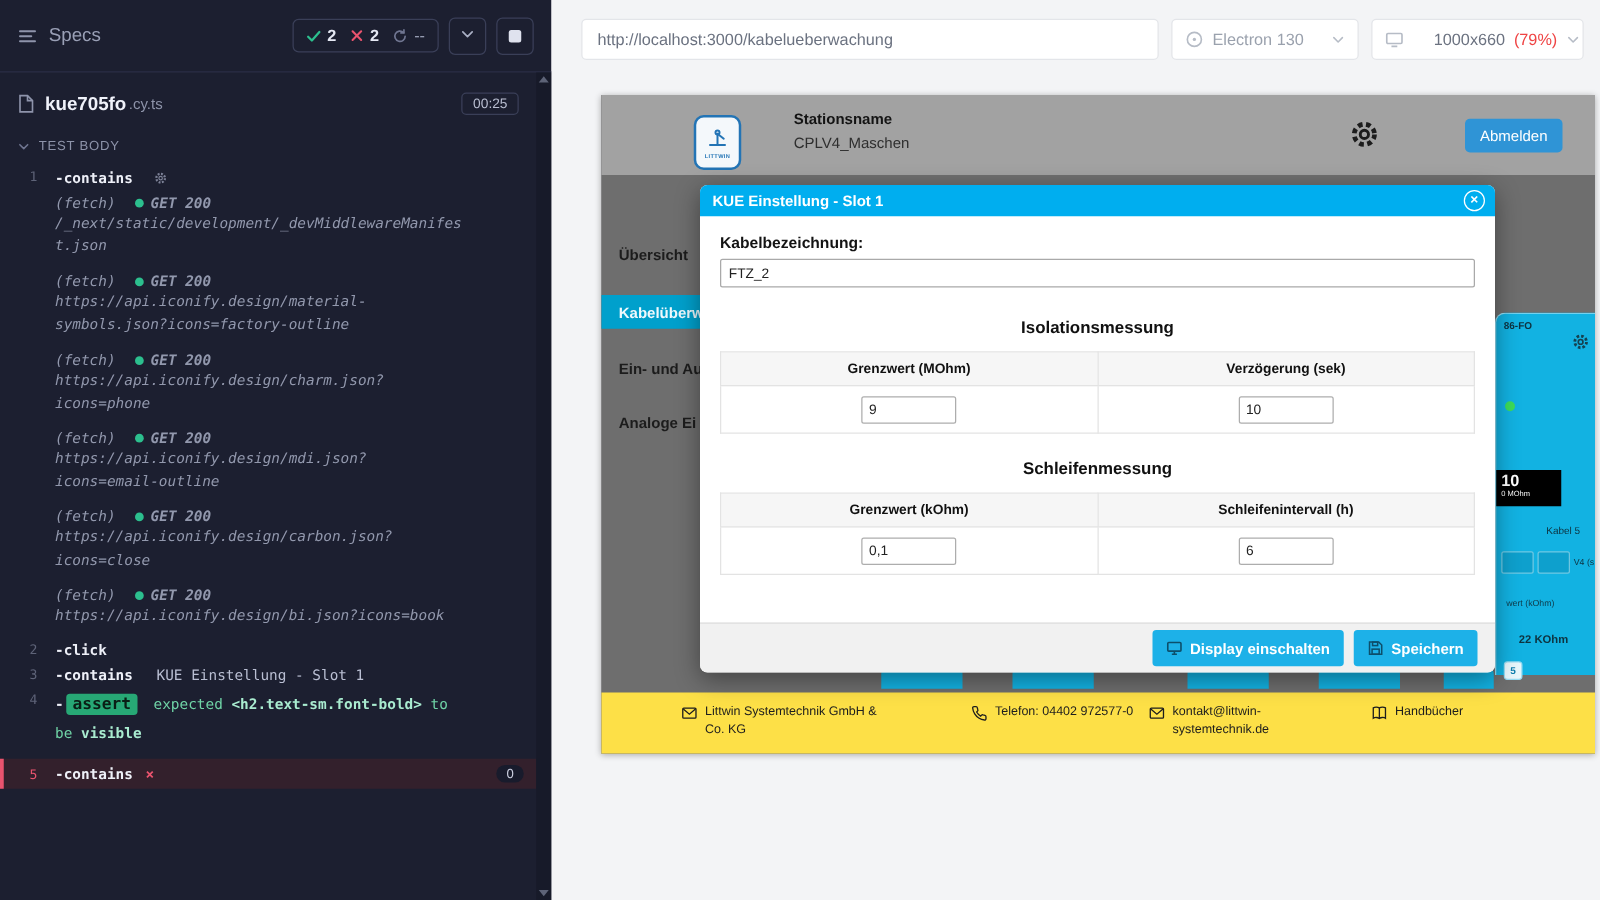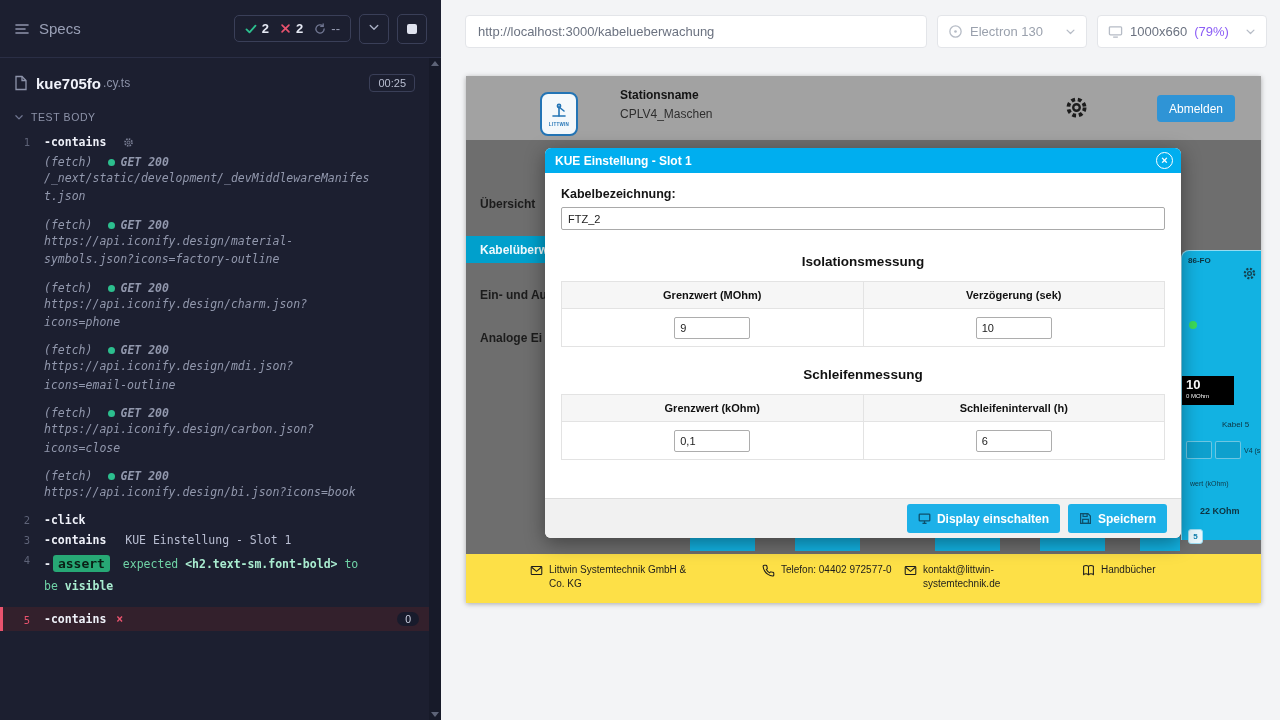--- a/index.html
+++ b/index.html
@@ -60,27 +60,27 @@
   .tri-up { width:0; height:0; border-left:4px solid transparent; border-right:4px solid transparent; border-bottom:5px solid #5d6377; }
   .tri-down { width:0; height:0; border-left:4px solid transparent; border-right:4px solid transparent; border-top:5px solid #5d6377; }
 
   
   .main { flex:1; background:#f3f4f6; display:flex; flex-direction:column; }
   .topbar { height:63px; display:flex; align-items:center; padding:0 14px 0 24px; gap:10px; flex-shrink:0; }
   .url-bar { width:462px; height:33px; background:#fff; border:1px solid #e3e5e9; border-radius:4px; padding:0 12px; font-size:13px; color:#6b7280; font-family:"Liberation Sans",sans-serif; outline:none; }
   .select-box { height:33px; background:#fff; border:1px solid #e3e5e9; border-radius:4px; display:flex; align-items:center; padding:0 10px; gap:7px; color:#9aa1ad; font-size:13px; cursor:pointer; }
   .browser-select { margin-left:auto; width:150px; }
   .viewport-select { width:170px; }
-  .vp-size { color:#6b7280; }
-  .vp-zoom { color:#8b5cf6; }
+  .vp-size { color:#6b7280;margin-left:17px; }
+  .vp-zoom { color:#ef4444; }
   .sel-chev { margin-left:auto; color:#b6bcc6; display:flex; }
   .sel-icon { color:#b6bcc6; display:flex; }
 
   .stage { position:relative; flex:1; }
-  .aut-frame { position:absolute; left:25px; top:13px; width:795px; height:527px; background:#6e6e6e; box-shadow:0 1px 5px rgba(0,0,0,.3); overflow:hidden; }
+  .aut-frame { position:absolute; left:40px; top:13px; width:795px; height:527px; background:#6e6e6e; box-shadow:0 1px 5px rgba(0,0,0,.3); overflow:hidden; }
 
   
   .app-header { position:absolute; top:0; left:0; right:0; height:64px; background:#a2a2a2; }
   .logo-box { position:absolute; left:74px; top:16px; width:38px; height:44px; background:#f4f8fb; border:2px solid #2374b5; border-radius:8px; display:flex; flex-direction:column; align-items:center; justify-content:center; }
   .logo-box svg { display:block; }
   .logo-text { font-size:4.5px; font-weight:700; color:#2374b5; letter-spacing:0.3px; }
   .station { position:absolute; left:154px; top:12px; }
   .station-label { font-size:12px; font-weight:700; color:#141414; }
   .station-value { font-size:12px; color:#2e2e2e; margin-top:5px; }
   .hdr-gear { position:absolute; left:598px; top:19px; color:#1c1c1c; cursor:pointer; }

